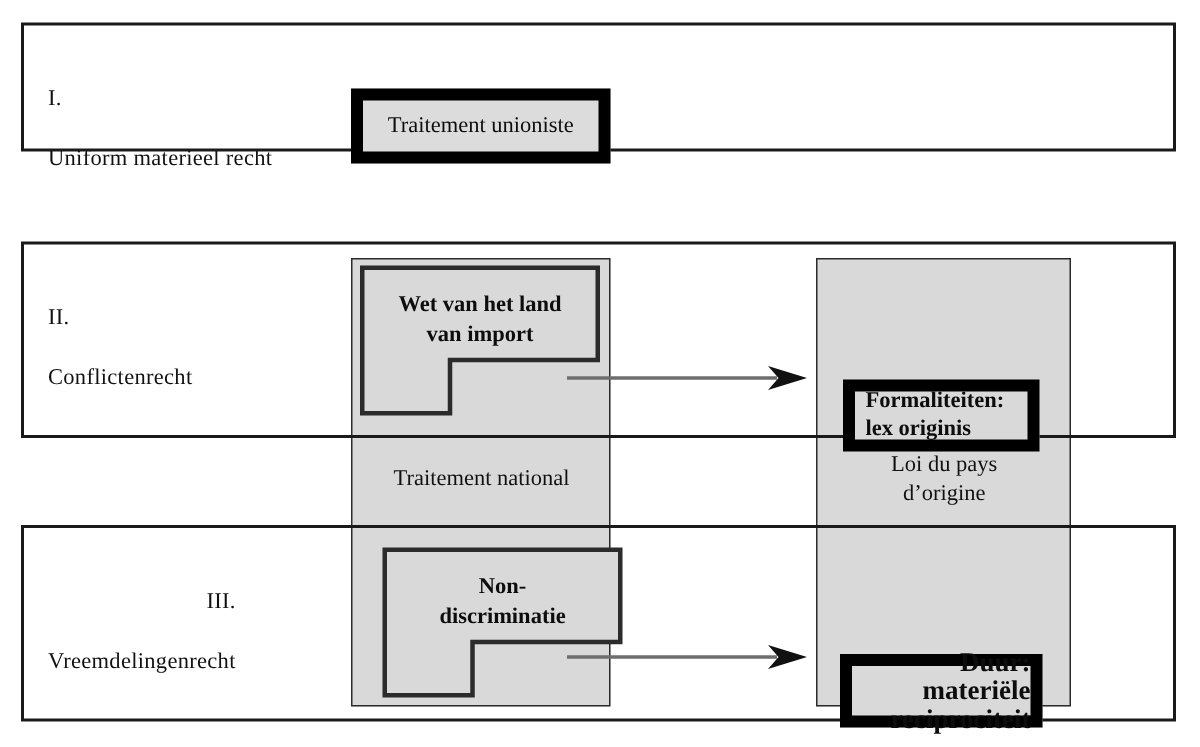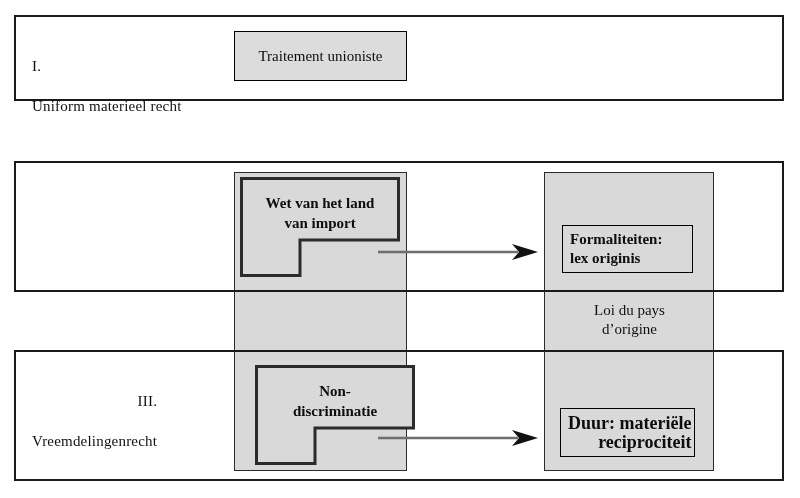--- a/index.html
+++ b/index.html
@@ -54,27 +54,28 @@
 
   
   .section-frame { z-index: 5; }
   .grey-band { z-index: 2; }
   .middle-caption, .notch-shape, .plain-box, .arrow { z-index: 6; }
 
   
   .plain-box {
     position: absolute;
     background: #d9d9d9;
-    border: 1px solid #000000;
+    border: 8px solid #000000;
     box-sizing: border-box;
     display: flex;
     align-items: center;
     justify-content: center;
     text-align: center;
     color: #0d0d0d;
+    margin-top: 28px;
   }
   #box-traitement-unioniste {
     left: 234px; top: 31px; width: 173px; height: 50px;
     font-size: 15px; font-weight: normal;
     background: #dcdcdc;
   }
   #box-formaliteiten {
     left: 562px; top: 225px; width: 131px; height: 48px;
     font-size: 15px; font-weight: bold;
     justify-content: flex-start;
@@ -141,39 +142,44 @@
   <div class="grey-band" id="band-right"></div>
 
   <div class="section-frame" id="section-1"></div>
   <div class="section-label" id="label-1">
     <span class="label-numeral">I.</span>
     <span class="label-name">Uniform materieel recht</span>
   </div>
   <div class="plain-box" id="box-traitement-unioniste">Traitement unioniste</div>
 
   <div class="section-frame" id="section-2"></div>
+  <div class="section-label" id="label-2">
+    <span class="label-numeral">II.</span>
+    <span class="label-name">Conflictenrecht</span>
+  </div>
 
   <div class="notch-shape" id="notch-wet">
     <svg width="160" height="102" viewBox="0 0 160 102" xmlns="http://www.w3.org/2000/svg">
       <polygon points="1.5,1.5 158.5,1.5 158.5,63 60,63 60,98.5 1.5,98.5" fill="#d9d9d9" stroke="#2b2b2b" stroke-width="3"></polygon>
     </svg>
     <div class="notch-text">Wet van het land
 van import</div>
   </div>
 
   <div class="arrow" id="arrow-ii">
     <svg width="160" height="20" viewBox="0 0 160 20" xmlns="http://www.w3.org/2000/svg">
       <line x1="0" y1="10" x2="140" y2="10" stroke="#6e6e6e" stroke-width="2.4"></line>
       <polygon points="134,2 160,10 134,18 141,10" fill="#111111"></polygon>
     </svg>
   </div>
 
   <div class="plain-box" id="box-formaliteiten">Formaliteiten:
 lex originis</div>
 
+  <div class="middle-caption" id="caption-traitement-national">Traitement national</div>
   <div class="middle-caption" id="caption-loi-du-pays">Loi du pays
 d’origine</div>
 
   <div class="section-frame" id="section-3"></div>
   <div class="section-label" id="label-3">
     <span class="label-numeral">III.</span>
     <span class="label-name">Vreemdelingenrecht</span>
   </div>
 
   <div class="notch-shape" id="notch-non">

